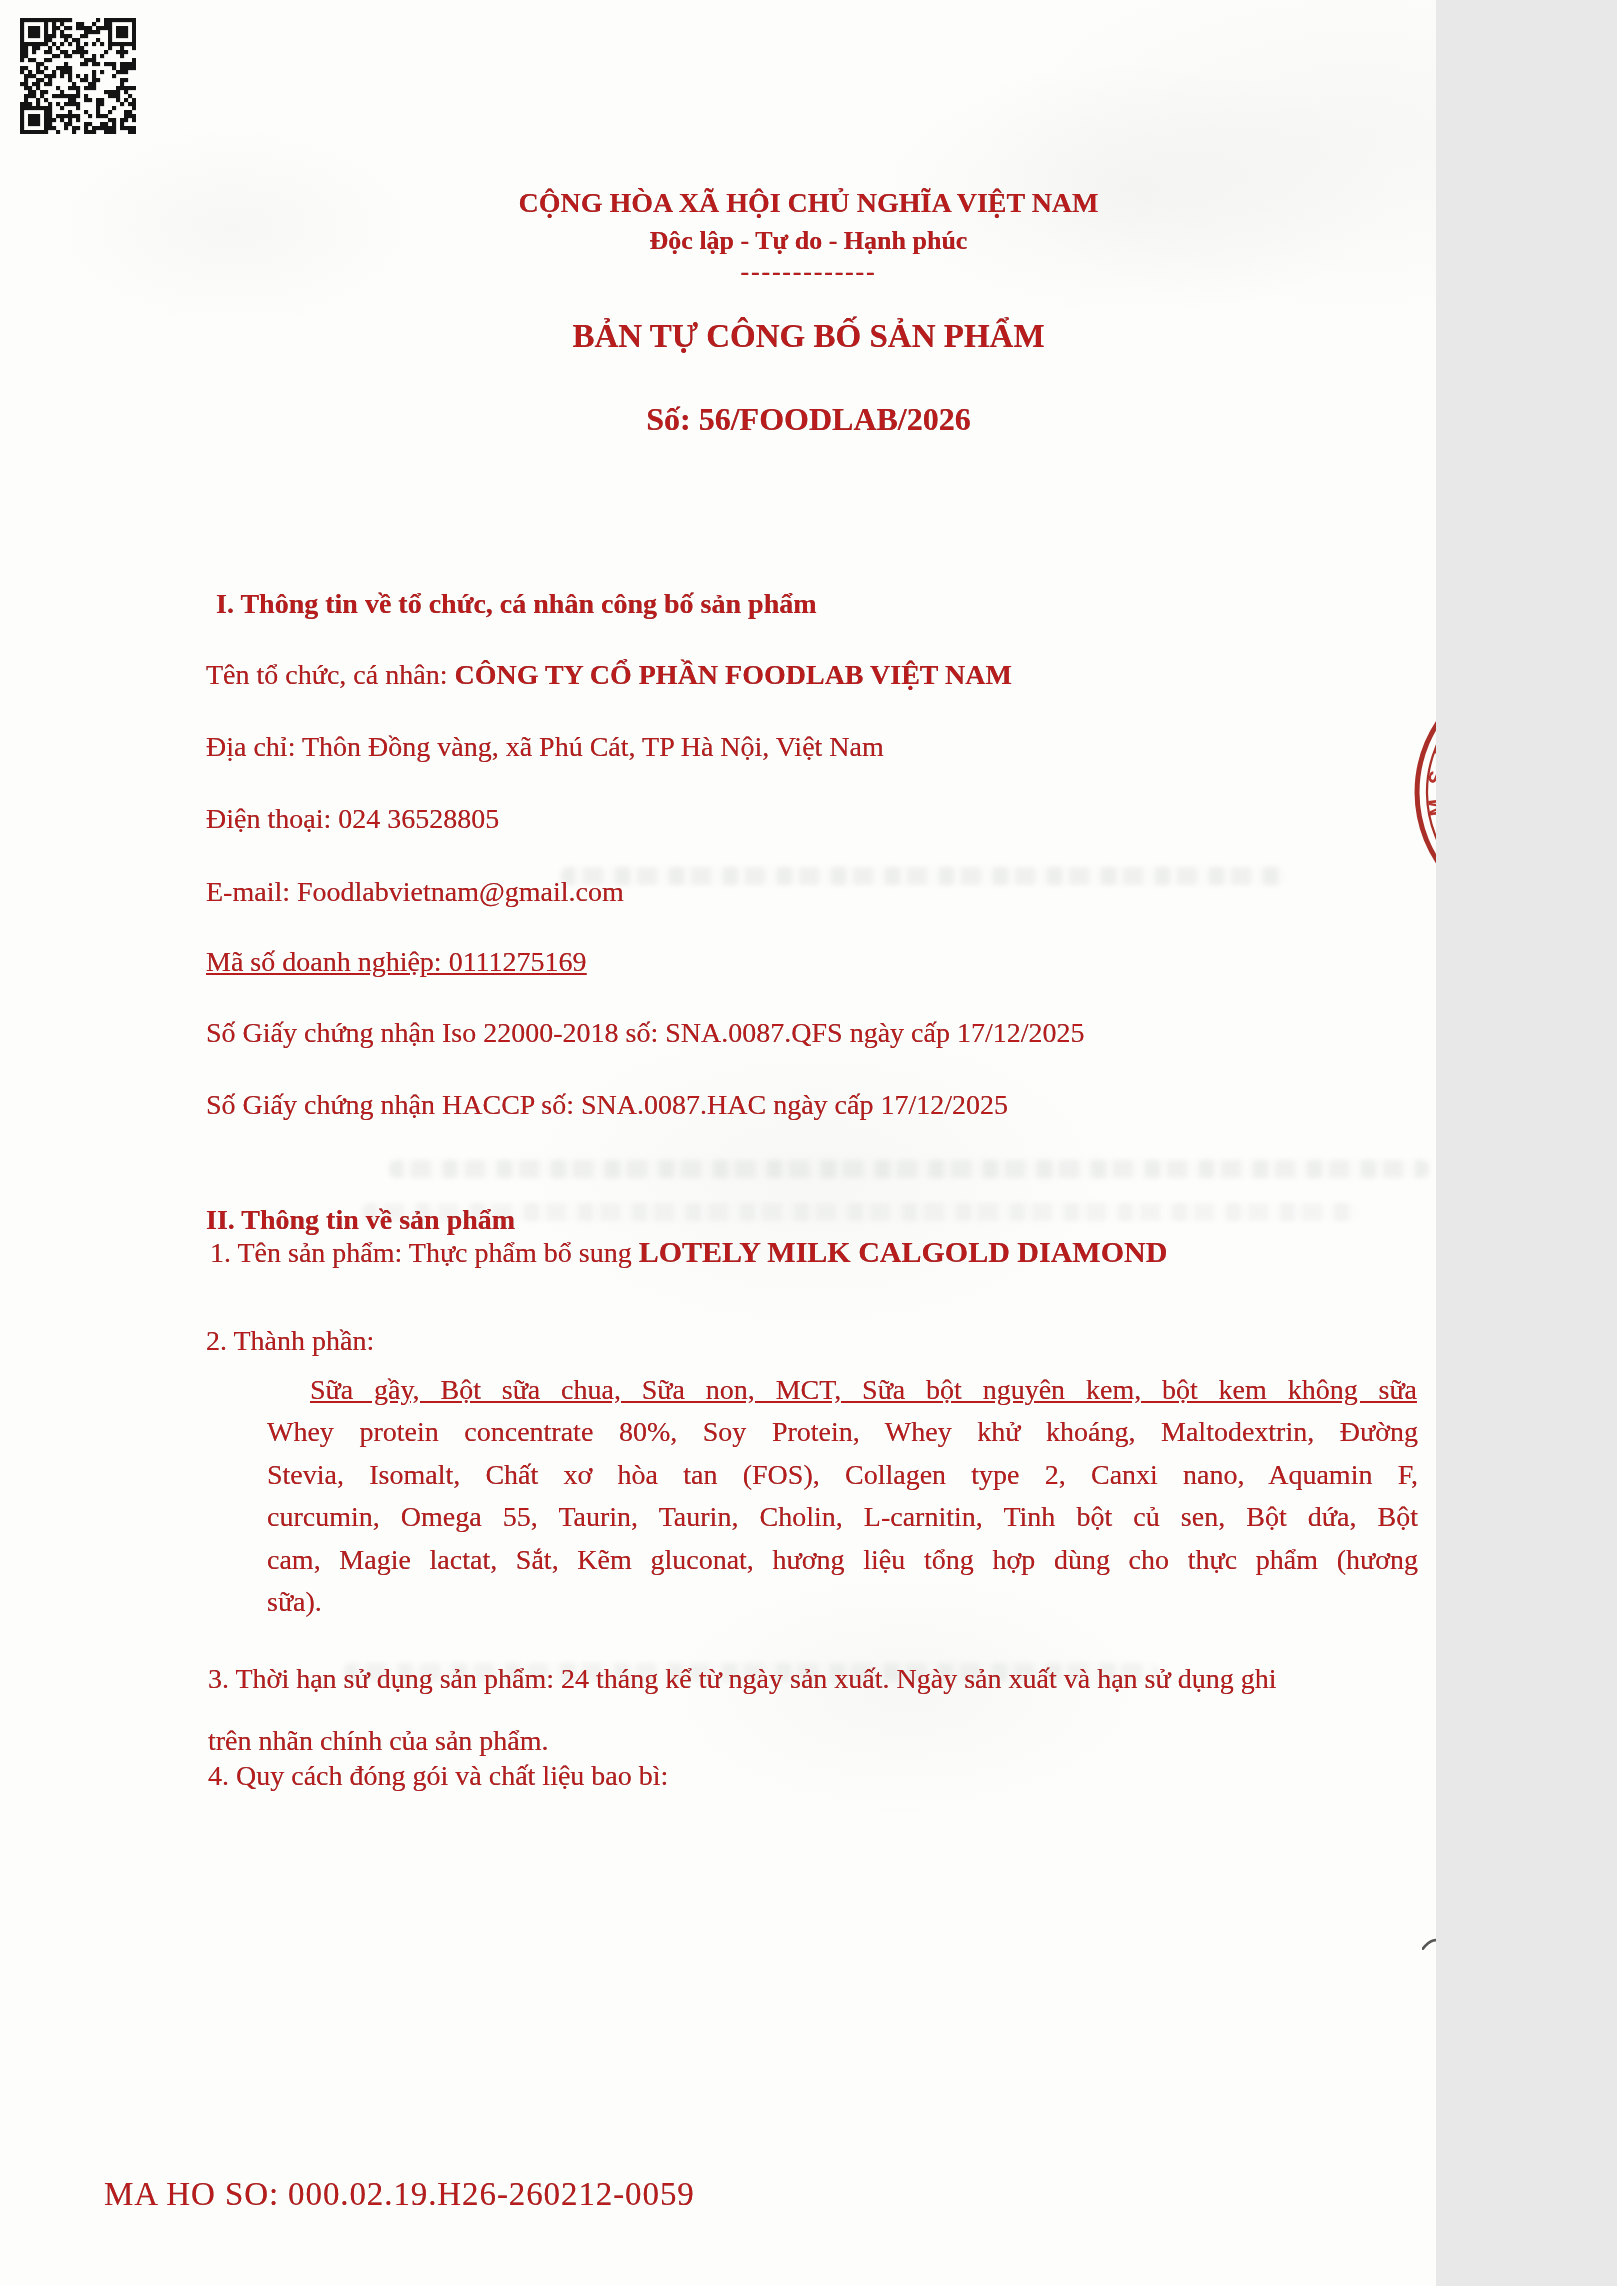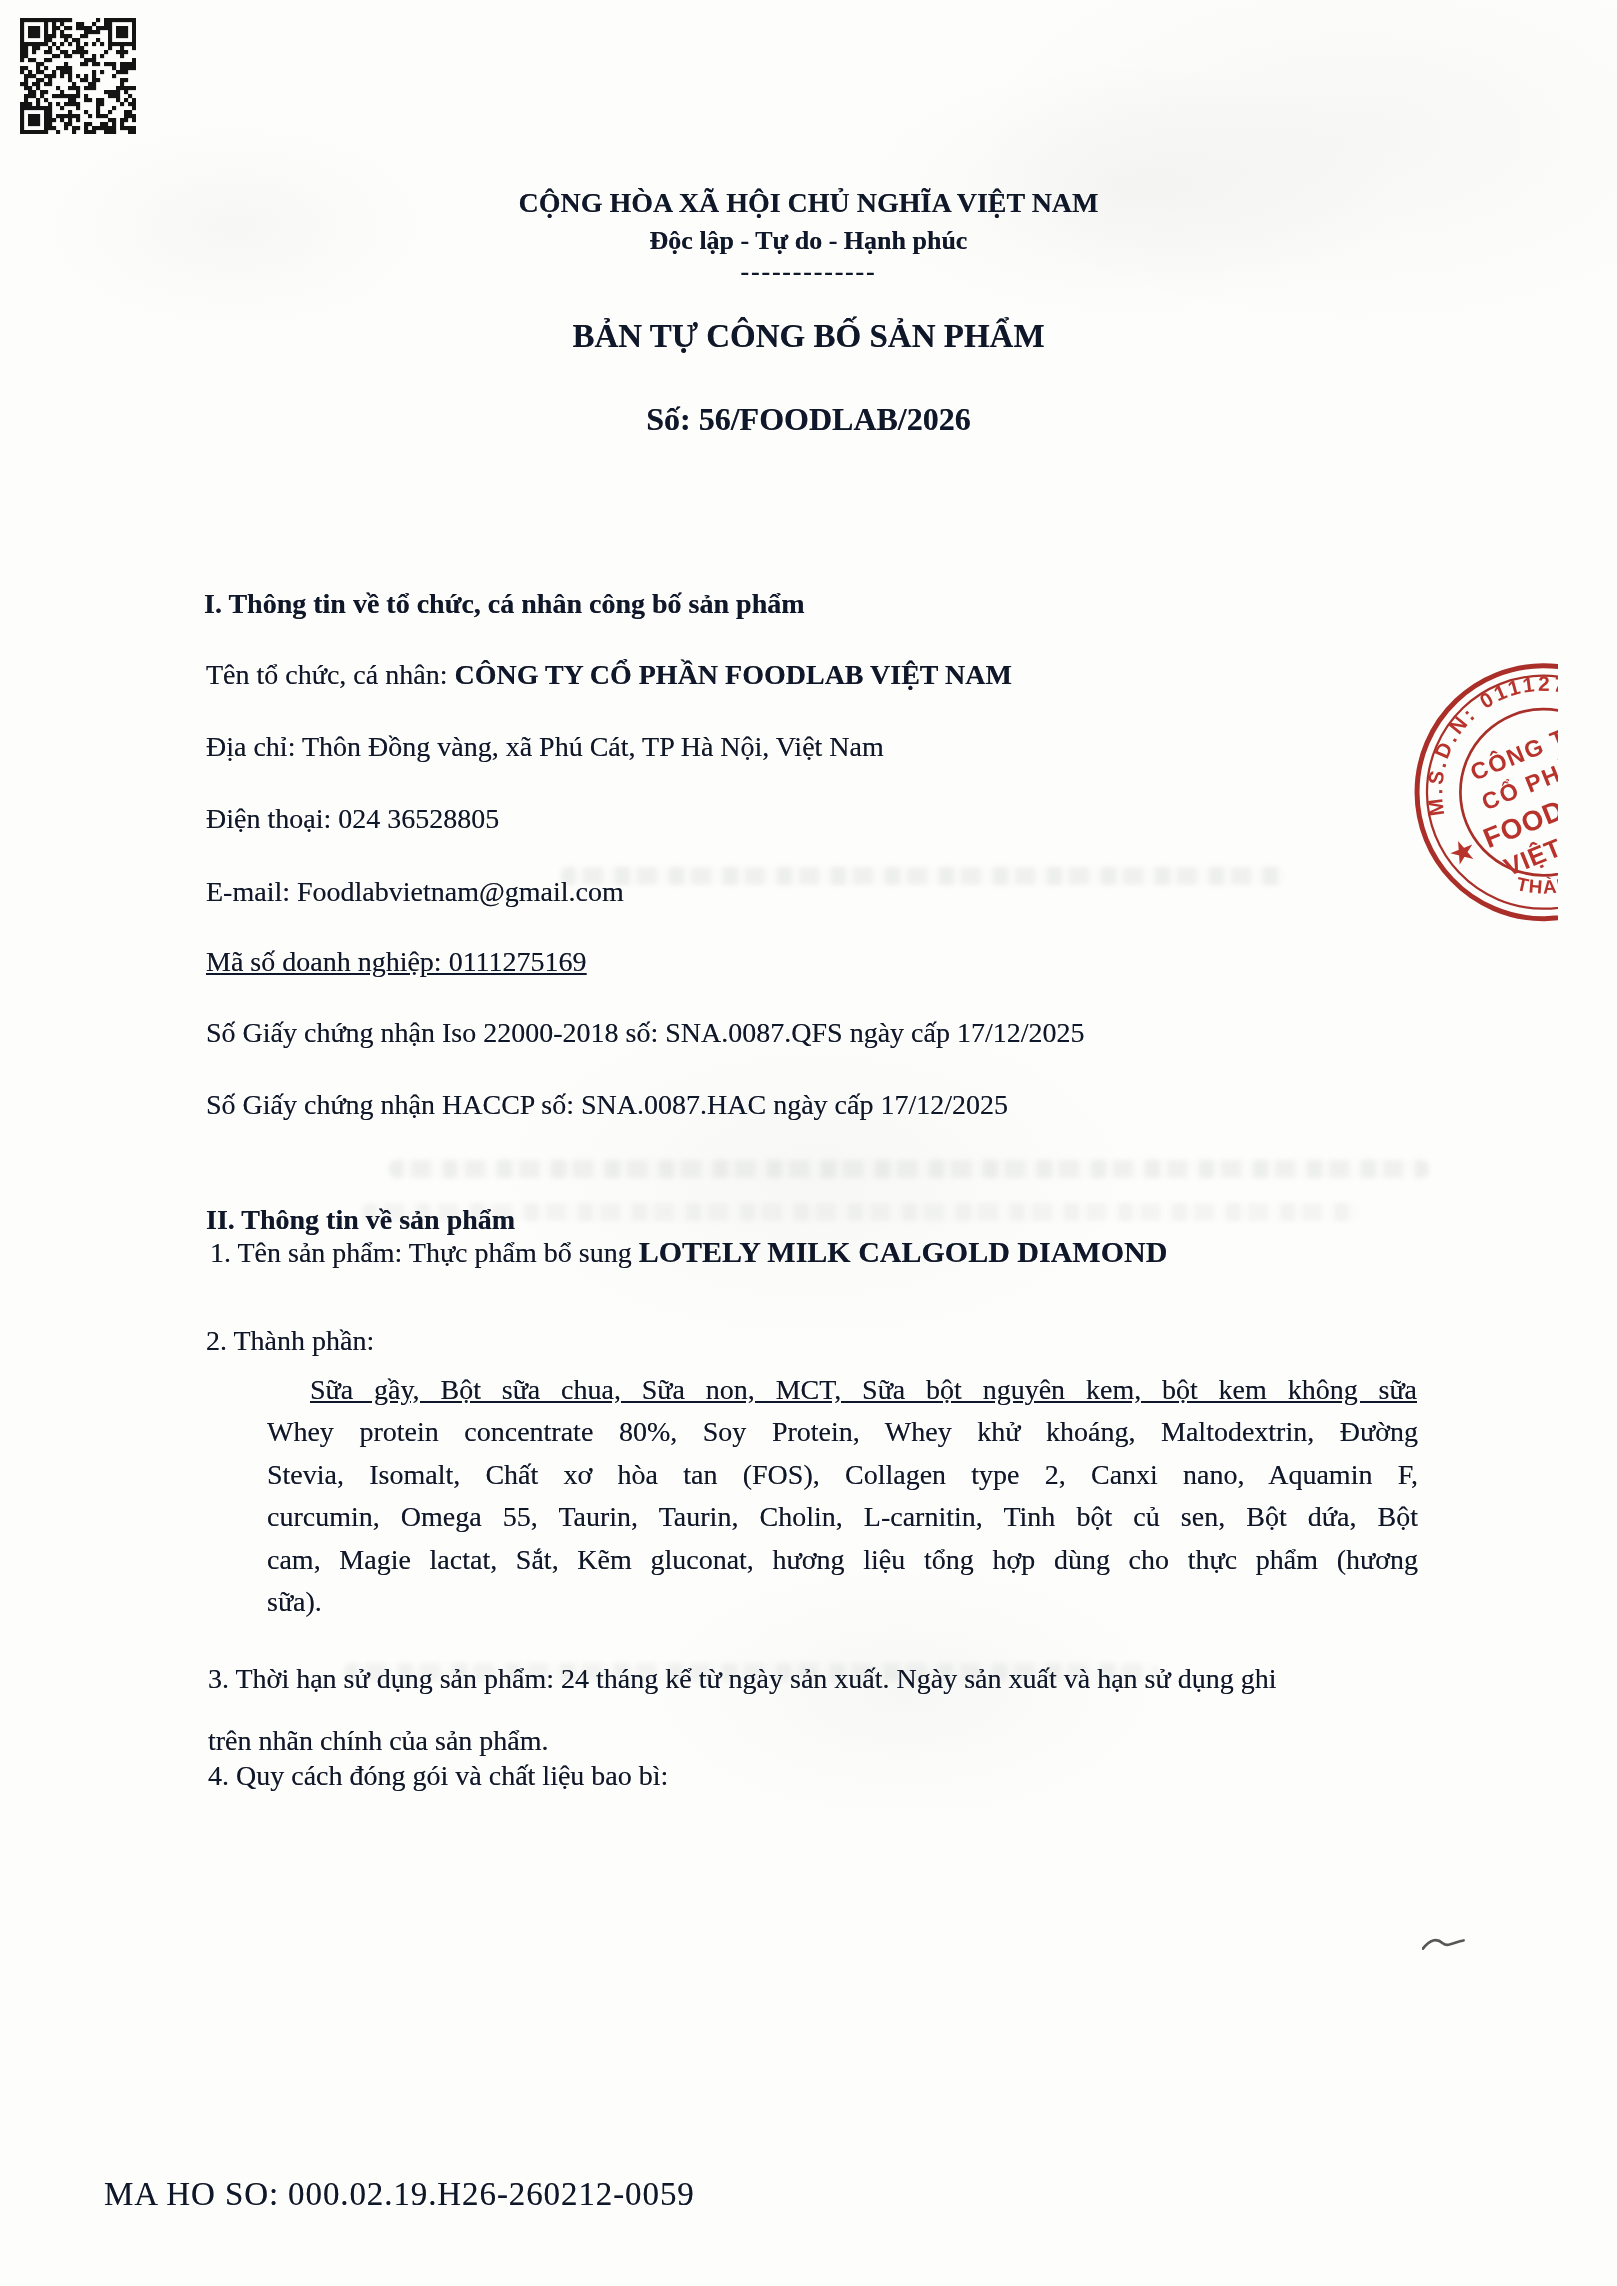--- a/index.html
+++ b/index.html
@@ -1,22 +1,22 @@
 <!DOCTYPE html>
 <html style="font-size:14.5px"><head>
 <meta charset="utf-8">
 <style>
   html,body{margin:0;padding:0;background:#e8e8e8;}
   .page{
     position:relative;
-    width:1617px;height:2287px;
+    width:1436px;height:2287px;
     background:#fdfdfc;
     overflow:hidden;
     font-family:"Liberation Serif", serif;
-    color:#0f172a;
+    color:#b91c1c;
   }
   
   .page::before{
     content:"";position:absolute;inset:0;pointer-events:none;
     background:
       radial-gradient(380px 181px at 1131px 190px, rgba(150,150,145,0.07), transparent 70%),
       radial-gradient(271px 145px at 235px 226px, rgba(150,150,145,0.06), transparent 70%),
       radial-gradient(452px 235px at 814px 1176px, rgba(140,150,140,0.05), transparent 70%),
       radial-gradient(362px 181px at 905px 1692px, rgba(140,150,140,0.05), transparent 70%),
       radial-gradient(543px 271px at 1357px 136px, rgba(150,150,145,0.06), transparent 70%);
@@ -475,21 +475,21 @@
   <div class="ghost ghost-strip" style="left:389px;top:1160px;width:1040px;"></div>
   <div class="ghost ghost-strip" style="left:362px;top:1203px;width:995px;opacity:.35;"></div>
   <div class="ghost ghost-strip" style="left:344px;top:1663px;width:814px;opacity:.4;"></div>
 
   <div class="line b center" style="top:185px;font-size:28px;">CỘNG HÒA XÃ HỘI CHỦ NGHĨA VIỆT NAM</div>
   <div class="line b center" style="top:223px;font-size:26px;">Độc lập - Tự do - Hạnh phúc</div>
   <div class="line b center" style="top:254px;font-size:26px;letter-spacing:1.8px;">-------------</div>
   <div class="line b center" style="top:318px;font-size:33px;">BẢN TỰ CÔNG BỐ SẢN PHẨM</div>
   <div class="line b center" style="top:401px;font-size:32px;">Số: 56/FOODLAB/2026</div>
 
-  <div class="line b" style="left:204px;top:586px;">I. Thông tin về tổ chức, cá nhân công bố sản phẩm</div>
+  <div class="line b" style="left:216px;top:586px;">I. Thông tin về tổ chức, cá nhân công bố sản phẩm</div>
 
   <div class="line" style="left:206px;top:657px;">
     <span>Tên tổ chức, cá nhân: </span><span class="b">CÔNG TY CỔ PHẦN FOODLAB VIỆT NAM</span>
   </div>
 
   <div class="line" style="left:206px;top:729px;">Địa chỉ: Thôn Đồng vàng, xã Phú Cát, TP Hà Nội, Việt Nam</div>
   <div class="line" style="left:206px;top:801px;">Điện thoại: 024 36528805</div>
   <div class="line" style="left:206px;top:874px;">E-mail: Foodlabvietnam@gmail.com</div>
   <div class="line" style="left:206px;top:944px;text-decoration:underline;">Mã số doanh nghiệp: 0111275169</div>
   <div class="line" style="left:206px;top:1015px;">Số Giấy chứng nhận Iso 22000-2018 số: SNA.0087.QFS ngày cấp 17/12/2025</div>

